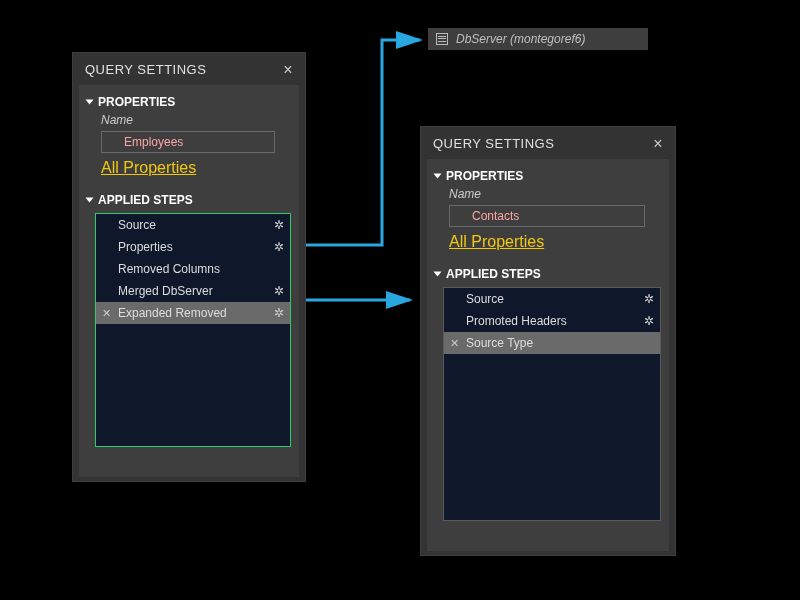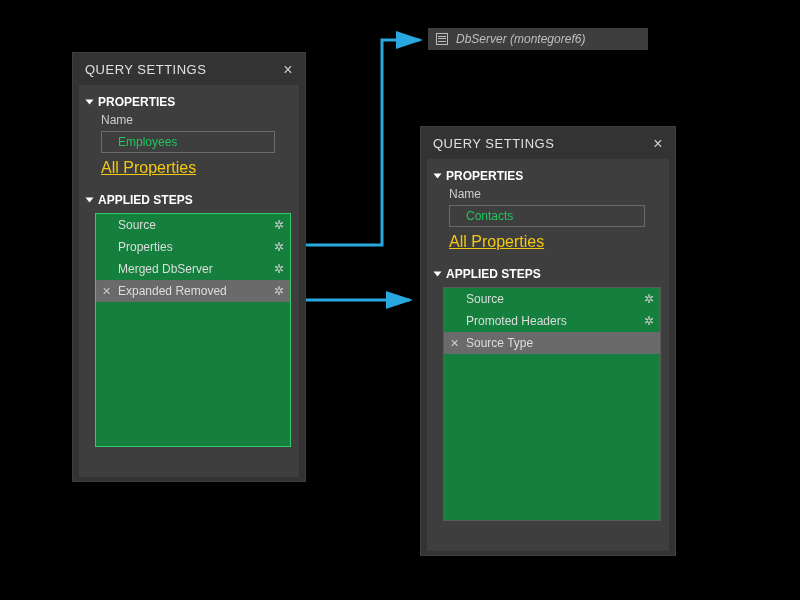--- a/index.html
+++ b/index.html
@@ -55,45 +55,46 @@
     border-top: 4px solid transparent;
     border-bottom: 4px solid transparent;
     border-left: 5px solid #fff;
     transform: rotate(90deg);
     margin-right: 6px;
   }
   .field-label {
     color: #ccc;
     padding: 2px 0 2px 14px;
     font-size: 12px;
+    font-style: italic;
   }
   .text-input {
     display: block;
     width: calc(100% - 30px);
     margin: 2px 0 4px 14px;
     background: #3e3e3e;
     border: 1px solid #6a6a6a;
-    color: #22c55e;
-    padding: 3px 16px;
+    color: #fca5a5;
+    padding: 3px 22px;
     font-size: 12px;
     box-sizing: border-box;
   }
   .link {
     color: #f2c811;
     text-decoration: underline;
     padding: 2px 0 6px 14px;
     display: inline-block;
     cursor: pointer;
     font-size: 16px;
   }
   .steps-container {
     border: 1px solid #5a5a5a;
     margin: 4px 0 0 8px;
     min-height: 180px;
-    background: #15803d;
+    background: #0f172a;
     position: relative;
     text-align: right;
   }
   .steps-container.green {
     border: 1px solid #33c96b;
   }
   .step {
     display: flex;
     align-items: center;
     padding: 2px 6px 2px 22px;
@@ -199,20 +200,23 @@
     <div class="steps-container green" style="min-height:232px;" id="steps-left">
         <div class="step">
           <span>Source</span>
           <span class="gear">✲</span>
         </div>
         <div class="step">
           <span>Properties</span>
           <span class="gear">✲</span>
         </div>
         <div class="step">
+          <span>Removed Columns</span>
+        </div>
+        <div class="step">
           <span>Merged DbServer</span>
           <span class="gear">✲</span>
         </div>
         <div class="step selected">
           <span class="del">✕</span>
           <span>Expanded Removed</span>
           <span class="gear">✲</span>
         </div>
       </div>
   </div>

